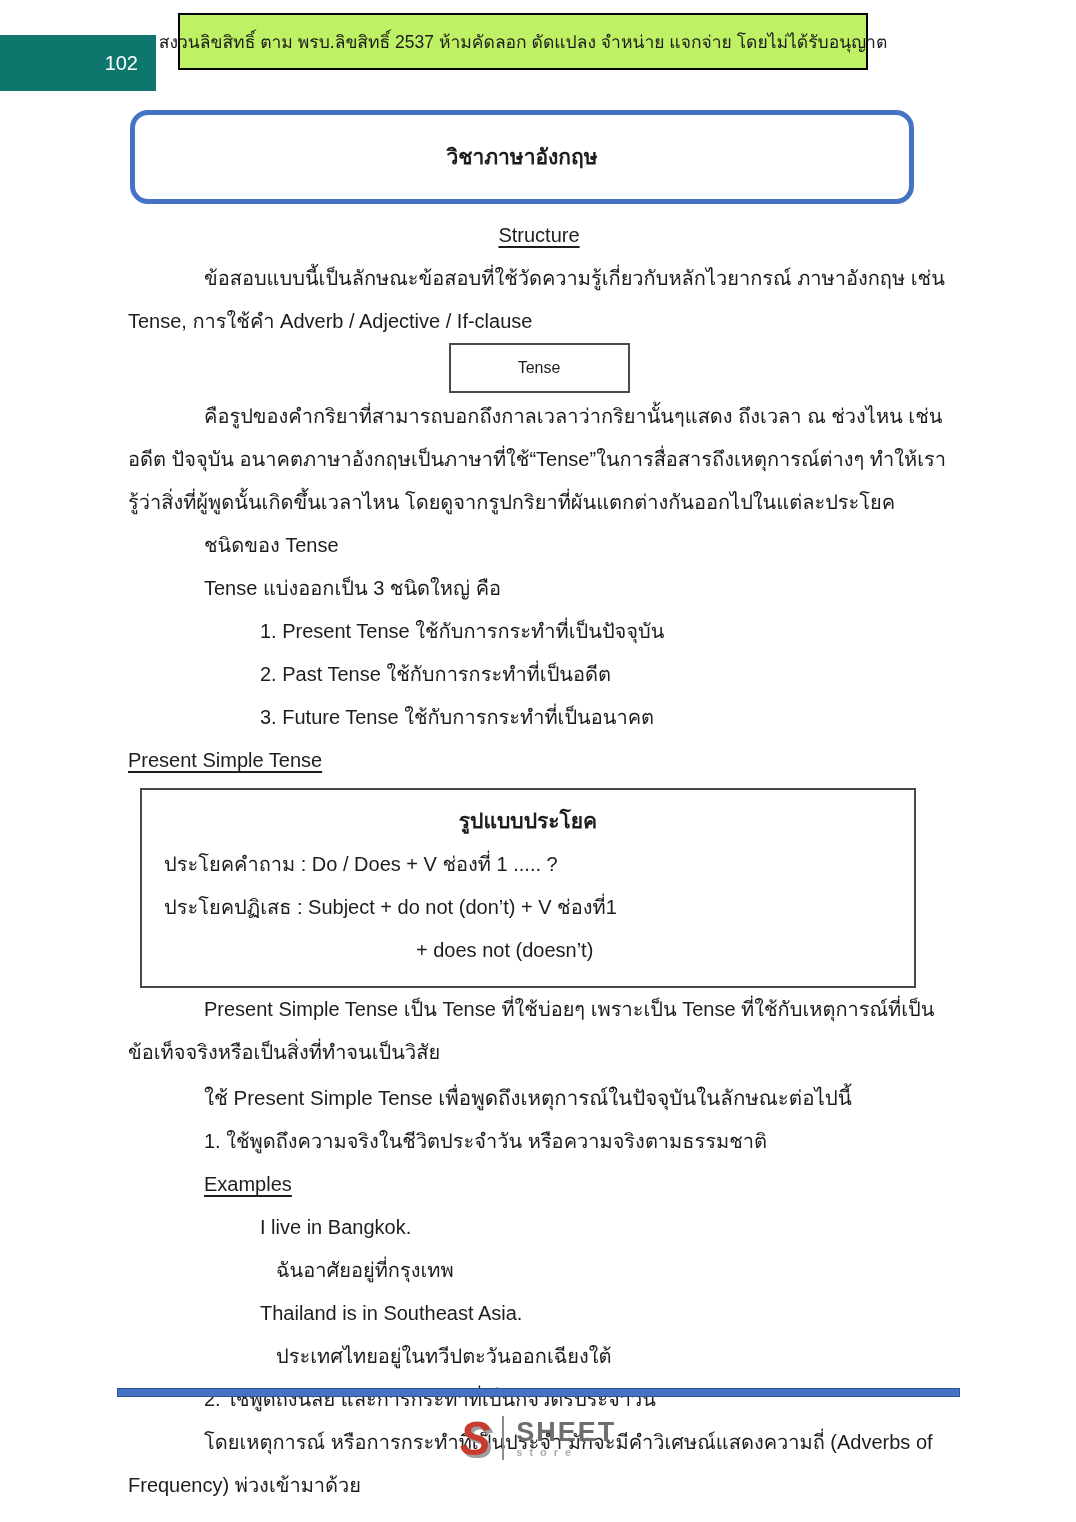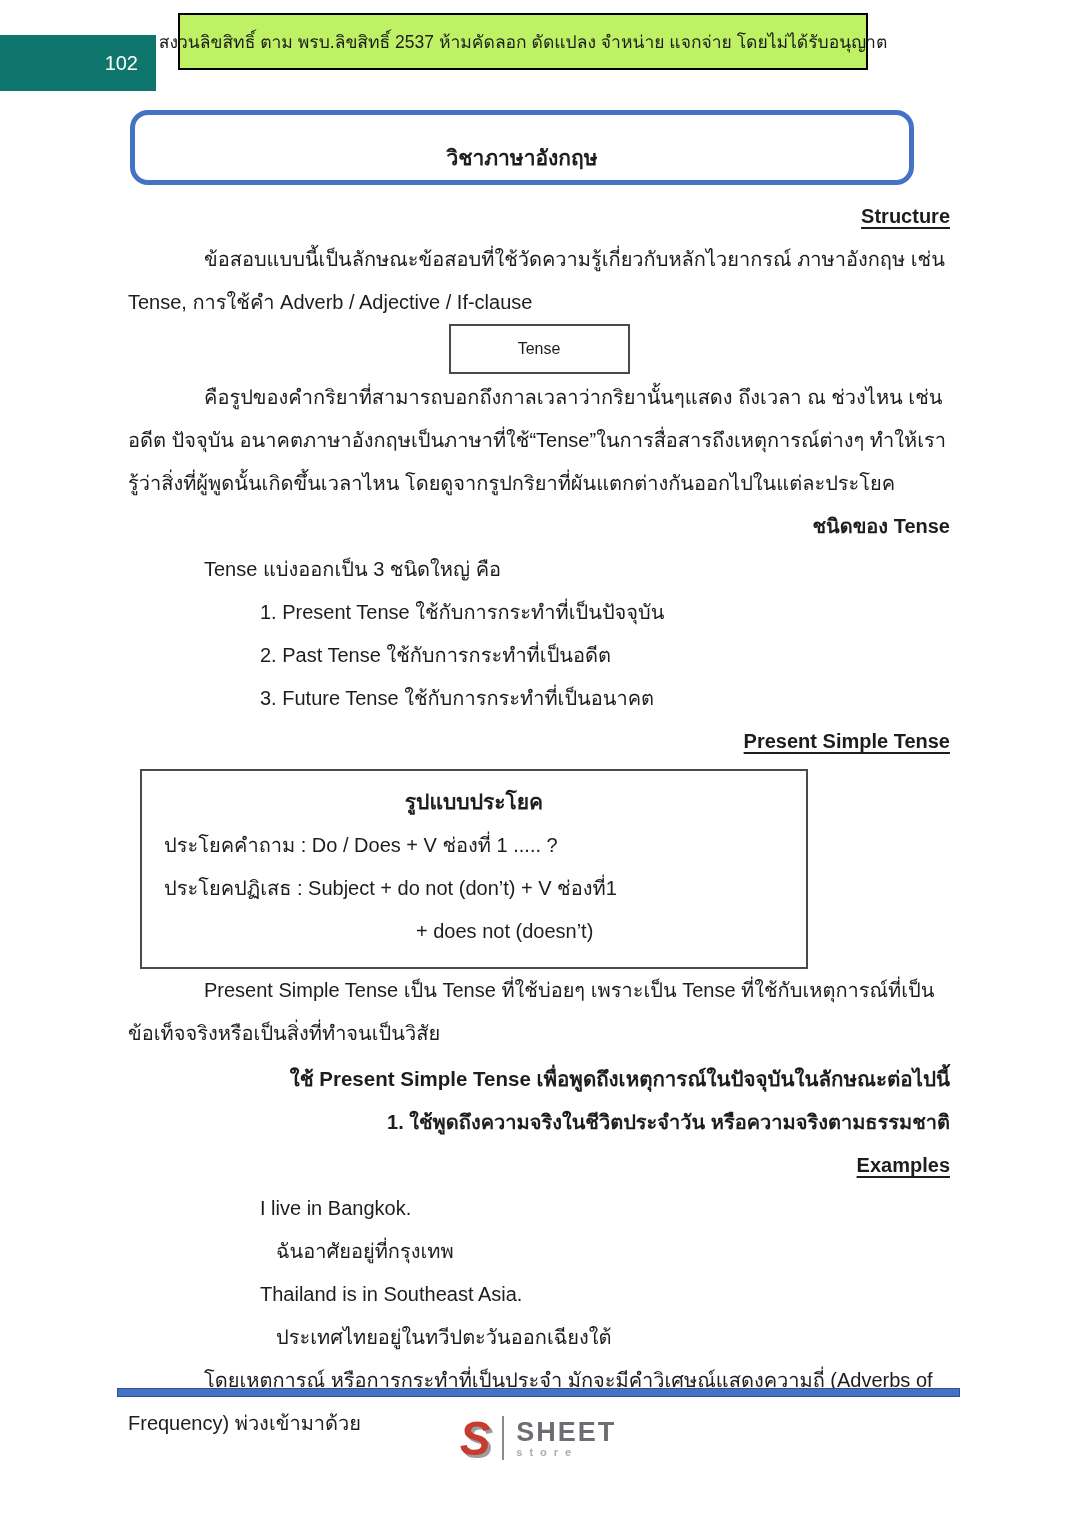--- a/index.html
+++ b/index.html
@@ -22,42 +22,42 @@
   }
   .copyright-box {
     position:absolute; left:178px; top:13px; width:690px; height:57px;
     border:2px solid #000; background:#bef264;
     display:flex; align-items:center; justify-content:center;
     font-size:17.5px; white-space:nowrap;
   }
   
   .content { position:absolute; top:110px; left:0; width:1076px; padding:0 126px 0 128px; font-size:20px; line-height:2.15; }
   .title-box {
-    width:784px; height:75px; margin-left:2px;
+    width:784px; height:94px; margin-left:2px;
     border:5px solid #4472C4; border-radius:18px;
-    display:flex; align-items:flex-end; justify-content:center;
+    display:flex; align-items:center; justify-content:center;
     font-weight:bold; font-size:21px;
   }
   .center { text-align:center; }
-  .bold { font-weight:bold;text-align:right; }
+  .bold { font-weight:normal; }
   .uline { text-decoration:underline; text-decoration-thickness:2px; text-underline-offset:4px; }
   .h-structure { margin-top:10px; font-size:20px; }
   p.para { text-indent:76px; text-align:left; }
   .tense-box {
     width:181px; height:50px; margin:0 auto 0 auto;
     border:2px solid #4a4a4a;
     display:flex; align-items:center; justify-content:center;
     font-size:16px;
   }
   .ind1 { margin-left:76px; }
   .ind2 { margin-left:132px; }
   .ind2b { margin-left:148px; }
   .mt-s { margin-top:2px; }
   .pattern-box {
-    margin:6px 12px 0 12px; width:668px;
+    margin:6px 12px 0 12px; width:776px;
     border:2px solid #4a4a4a;
     padding:8px 22px 14px 22px;
   }
   .pattern-title { text-align:center; font-weight:bold; font-size:21px; }
   .pattern-neg2 { margin-left:252px; }
   .h-usage { margin-top:2px; font-size:20.5px; }
   
   .ftr { position:absolute; left:0; top:1388px; width:1076px; }
   .accent-bar {
     margin-left:117px; width:843px; height:9px;
@@ -124,20 +124,21 @@
 
     <div class="ind1 bold h-usage">ใช้ Present Simple Tense เพื่อพูดถึงเหตุการณ์ในปัจจุบันในลักษณะต่อไปนี้</div>
     <div class="ind1 bold">1. ใช้พูดถึงความจริงในชีวิตประจำวัน หรือความจริงตามธรรมชาติ</div>
 
     <div class="ind1 bold uline">Examples</div>
     <div class="ind2">I live in Bangkok.</div>
     <div class="ind2b">ฉันอาศัยอยู่ที่กรุงเทพ</div>
     <div class="ind2">Thailand is in Southeast Asia.</div>
     <div class="ind2b">ประเทศไทยอยู่ในทวีปตะวันออกเฉียงใต้</div>
 
+    <div class="ind1 bold">2. ใช้พูดถึงนิสัย และการกระทำที่เป็นกิจวัตรประจำวัน</div>
     <p class="para">โดยเหตุการณ์ หรือการกระทำที่เป็นประจำ มักจะมีคำวิเศษณ์แสดงความถี่ (Adverbs of Frequency) พ่วงเข้ามาด้วย</p>
 
   </div>
 
   <div class="ftr">
     <div class="accent-bar"></div>
     <div class="logo">
       <span class="logo-mark">S</span>
       <span class="logo-divider"></span>
       <span class="logo-texts">

